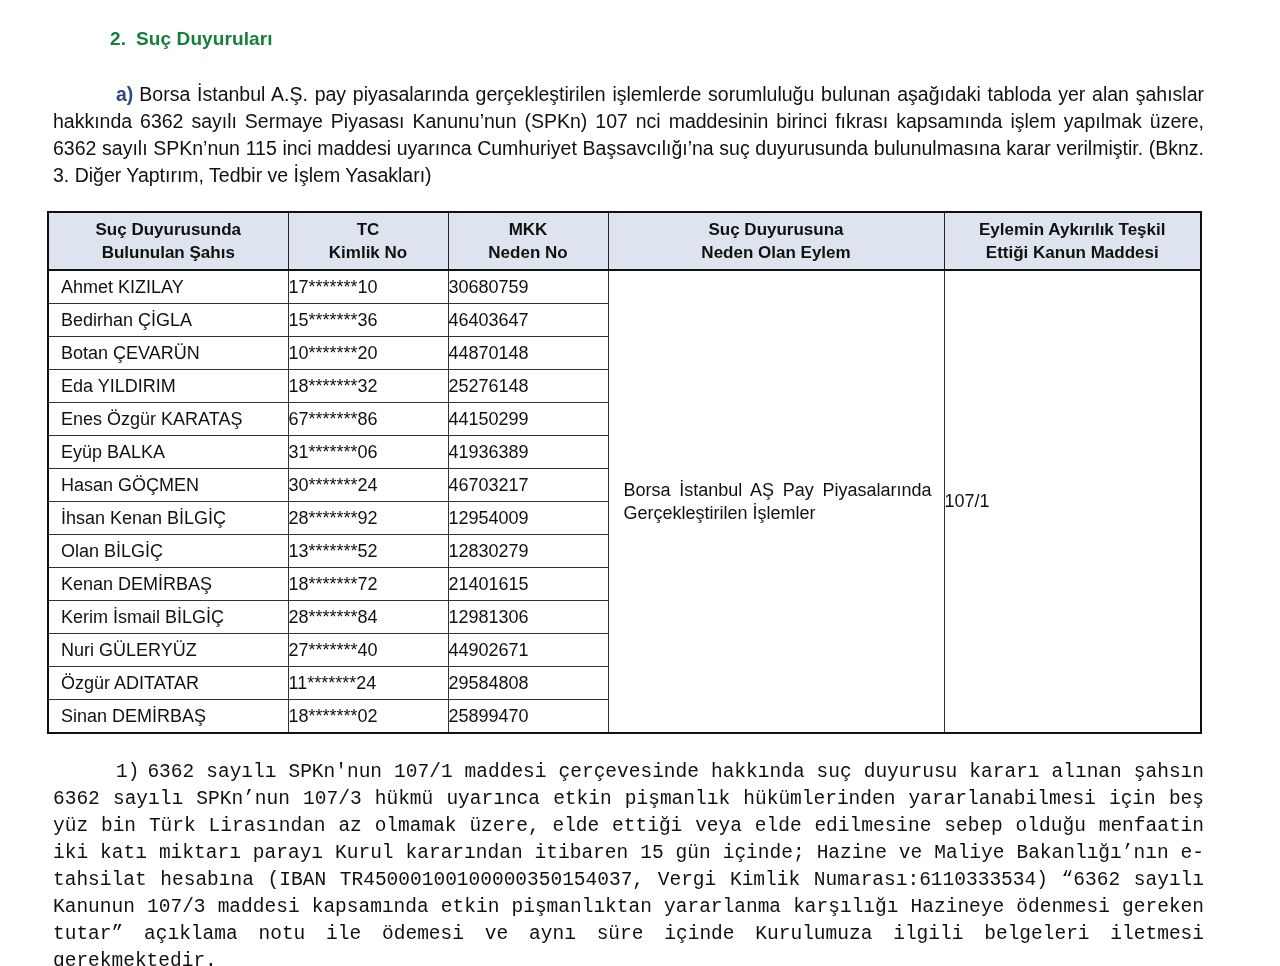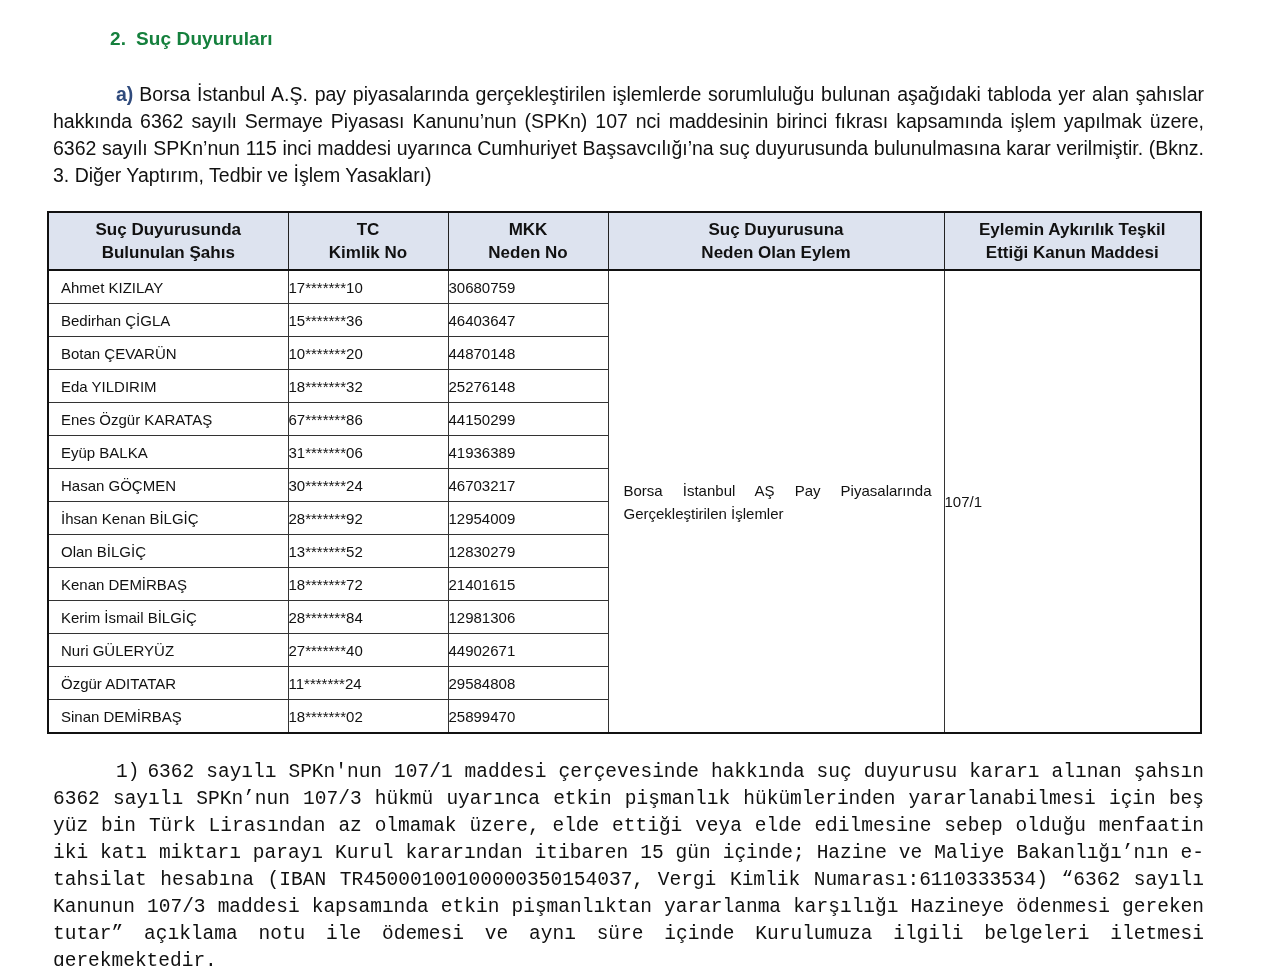--- a/index.html
+++ b/index.html
@@ -74,21 +74,21 @@
       font-size: 17px;
       font-weight: bold;
       line-height: 23px;
       height: 56px;
       padding: 0 6px;
       text-align: center;
       vertical-align: middle;
     }
     table.main td {
       border: 1.2px solid #333333;
-      font-size: 15px;
+      font-size: 18px;
       height: 32px;
       padding: 0;
       vertical-align: middle;
     }
     td.name {
       padding-left: 12px !important;
       text-align: left;
     }
     td.num {
       text-align: left;

